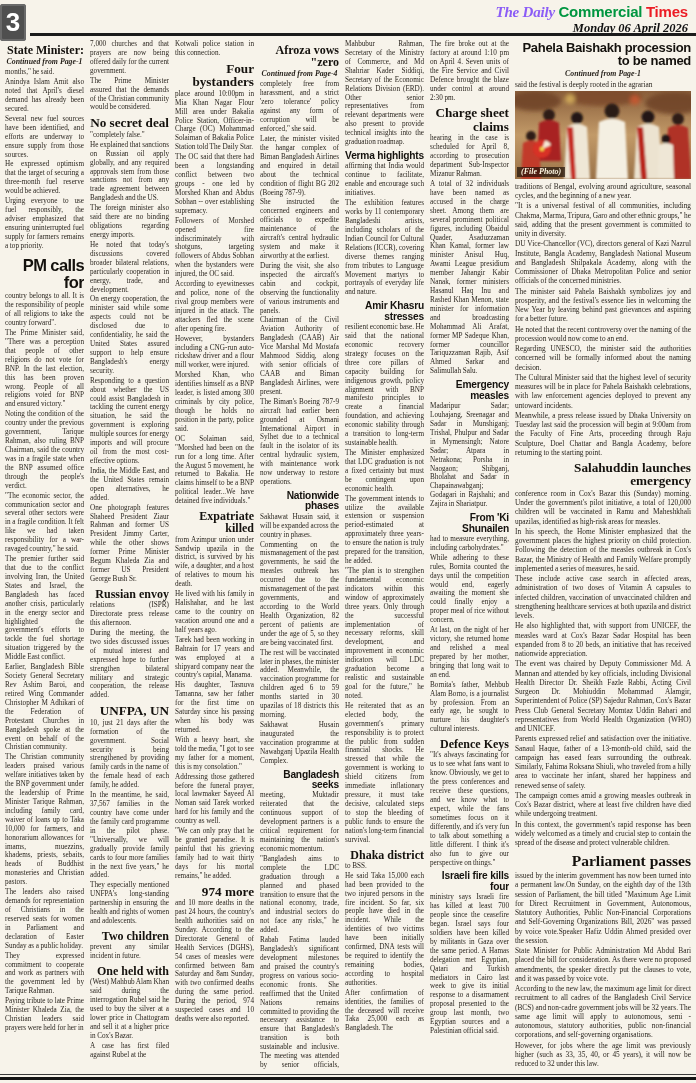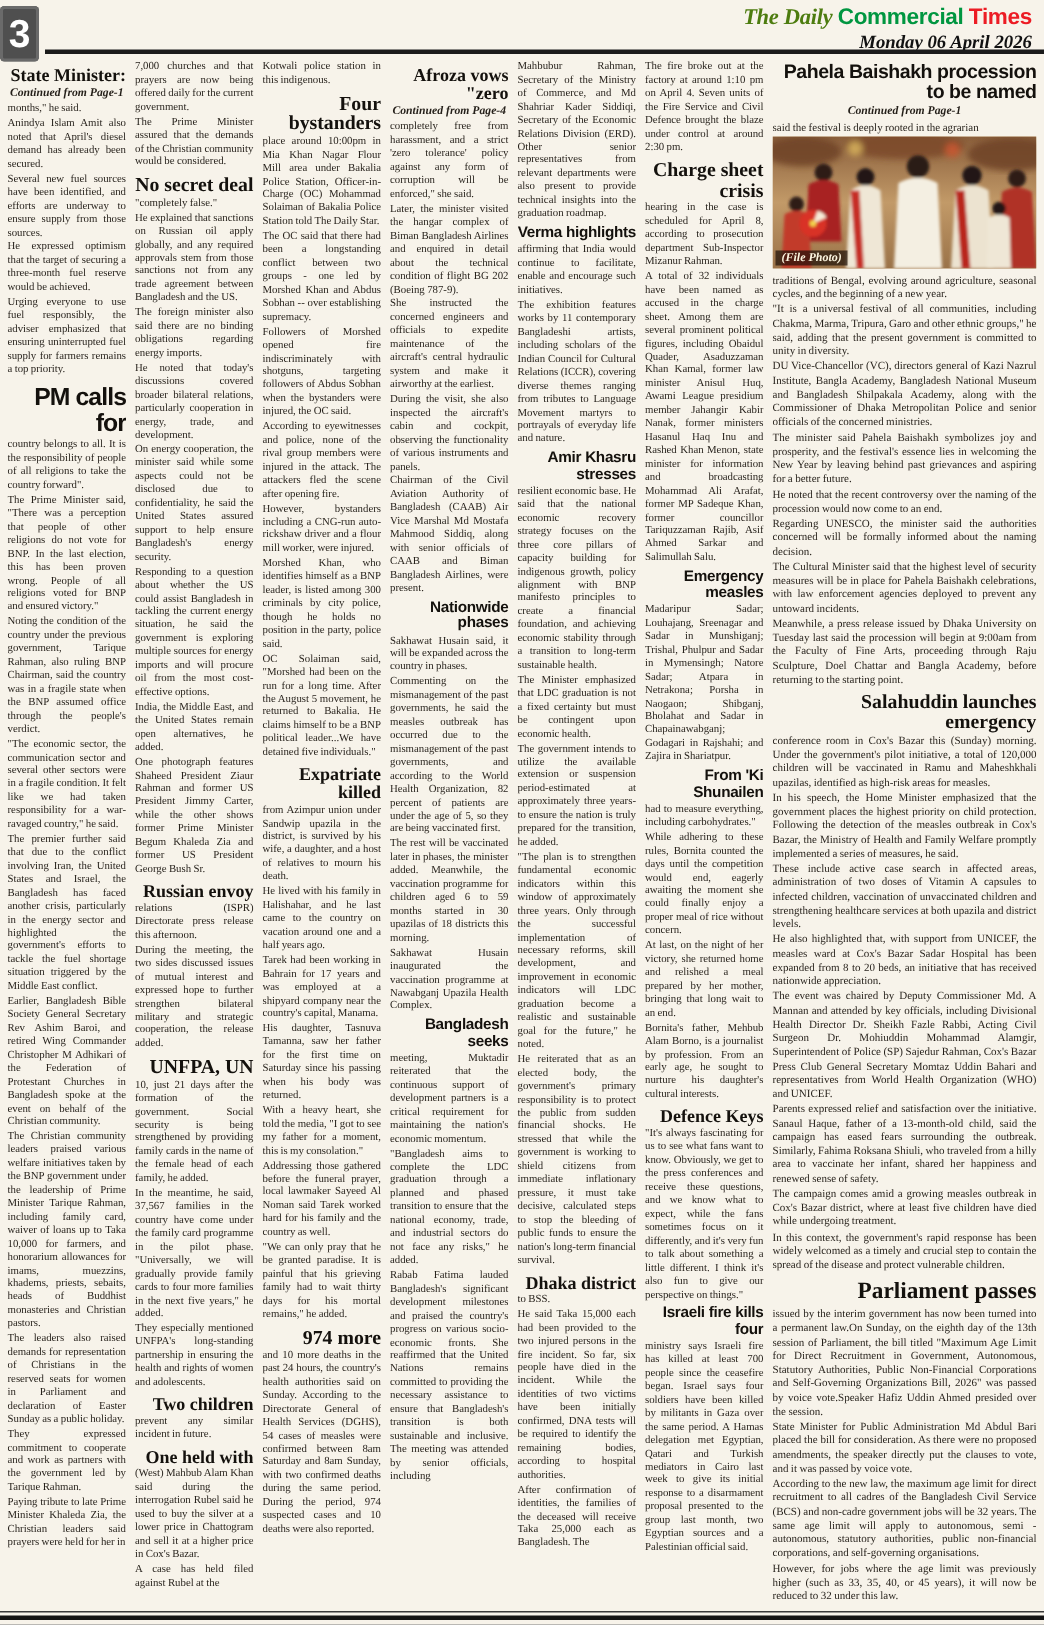--- a/index.html
+++ b/index.html
@@ -4,21 +4,21 @@
 <style>
   html,body{margin:0;padding:0;background:#8a8a8a;}
   .sheet{position:relative;width:696px;height:1083px;margin:0 auto;background:#f7f3ea;overflow:hidden;
          font-family:"Liberation Serif",serif;color:#241f19;}
   
   .pagenum{position:absolute;top:4px;left:0;width:26px;height:37px;background:#4f4f4f;border-radius:3px;
            color:#fff;font:bold 26px/37px "Liberation Sans",sans-serif;text-align:center;
            box-shadow:inset 0 0 0 2px #6a6a6a;}
   .masthead{position:absolute;top:4px;right:8px;text-align:right;line-height:1.05;}
   .mh-line1{font-size:15px;font-weight:bold;letter-spacing:-0.2px;}
-  .mh-daily{font-style:italic;font-family:"Liberation Serif",serif;color:#4d7c0f;}
+  .mh-daily{font-style:italic;font-family:"Liberation Serif",serif;color:#8b5cf6;}
   .mh-green{font-family:"Liberation Sans",sans-serif;color:#009640;}
   .mh-red{font-family:"Liberation Sans",sans-serif;color:#ec1c24;}
   .mh-date{font-size:12.5px;font-weight:bold;font-style:italic;color:#111;margin-top:1px;}
   .top-rule{position:absolute;top:33px;left:30px;right:0;height:2.6px;background:#1b1b1b;}
   .bottom-rule{position:absolute;left:0;right:0;bottom:3px;height:3.4px;background:#141414;}
   .bottom-rule::before{content:"";position:absolute;left:0;right:0;top:-3px;height:1px;background:#3a3a3a;}
   
   .content{position:absolute;top:40px;left:5px;right:5px;bottom:13px;display:flex;gap:6px;overflow:hidden;}
   .col{flex:1 1 0;min-width:0;overflow:hidden;}
   .feature{flex:0 0 176px;overflow:hidden;}
@@ -111,24 +111,24 @@
         <p class="bp">In the meantime, he said, 37,567 families in the country have come under the family card programme in the pilot phase. "Universally, we will gradually provide family cards to four more families in the next five years," he added.</p>
         <p class="bp">They especially mentioned UNFPA's long-standing partnership in ensuring the health and rights of women and adolescents.</p>
         <div>
           <div class="hl md-serif">Two children</div>
         </div>
         <p class="bp">prevent any similar incident in future.</p>
         <div>
           <div class="hl md-serif">One held with</div>
         </div>
         <p class="bp">(West) Mahbub Alam Khan said during the interrogation Rubel said he used to buy the silver at a lower price in Chattogram and sell it at a higher price in Cox's Bazar.</p>
-        <p class="bp">A case has held filed against Rubel at the</p>
-      </div>
-      <div class="col">
-        <p class="bp">Kotwali police station in this indigenous.</p>
+        <p class="bp">A case has first filed against Rubel at the</p>
+      </div>
+      <div class="col">
+        <p class="bp">Kotwali police station in this connection.</p>
         <div>
           <div class="hl lg-serif">Four bystanders</div>
         </div>
         <p class="bp">place around 10:00pm in Mia Khan Nagar Flour Mill area under Bakalia Police Station, Officer-in-Charge (OC) Mohammad Solaiman of Bakalia Police Station told The Daily Star.</p>
         <p class="bp">The OC said that there had been a longstanding conflict between two groups - one led by Morshed Khan and Abdus Sobhan -- over establishing supremacy.</p>
         <p class="bp">Followers of Morshed opened fire indiscriminately with shotguns, targeting followers of Abdus Sobhan when the bystanders were injured, the OC said.</p>
         <p class="bp">According to eyewitnesses and police, none of the rival group members were injured in the attack. The attackers fled the scene after opening fire.</p>
         <p class="bp">However, bystanders including a CNG-run auto-rickshaw driver and a flour mill worker, were injured.</p>
         <p class="bp">Morshed Khan, who identifies himself as a BNP leader, is listed among 300 criminals by city police, though he holds no position in the party, police said.</p>
         <p class="bp">OC Solaiman said, "Morshed had been on the run for a long time. After the August 5 movement, he returned to Bakalia. He claims himself to be a BNP political leader...We have detained five individuals."</p>
@@ -150,20 +150,21 @@
       <div class="col">
         <div>
           <div class="hl md-serif">Afroza vows "zero</div>
           <div class="continued">Continued from Page-4</div>
         </div>
         <p class="bp">completely free from harassment, and a strict 'zero tolerance' policy against any form of corruption will be enforced," she said.</p>
         <p class="bp">Later, the minister visited the hangar complex of Biman Bangladesh Airlines and enquired in detail about the technical condition of flight BG 202 (Boeing 787-9).</p>
         <p class="bp">She instructed the concerned engineers and officials to expedite maintenance of the aircraft's central hydraulic system and make it airworthy at the earliest.</p>
         <p class="bp">During the visit, she also inspected the aircraft's cabin and cockpit, observing the functionality of various instruments and panels.</p>
         <p class="bp">Chairman of the Civil Aviation Authority of Bangladesh (CAAB) Air Vice Marshal Md Mostafa Mahmood Siddiq, along with senior officials of CAAB and Biman Bangladesh Airlines, were present.</p>
+        <p class="bp">The Biman's Boeing 787-9 aircraft had earlier been grounded at Osmani International Airport in Sylhet due to a technical fault in the isolator of its central hydraulic system, with maintenance work now underway to restore operations.</p>
         <div>
           <div class="hl sm-sans">Nationwide phases</div>
         </div>
         <p class="bp">Sakhawat Husain said, it will be expanded across the country in phases.</p>
         <p class="bp">Commenting on the mismanagement of the past governments, he said the measles outbreak has occurred due to the mismanagement of the past governments, and according to the World Health Organization, 82 percent of patients are under the age of 5, so they are being vaccinated first.</p>
         <p class="bp">The rest will be vaccinated later in phases, the minister added. Meanwhile, the vaccination programme for children aged 6 to 59 months started in 30 upazilas of 18 districts this morning.</p>
         <p class="bp">Sakhawat Husain inaugurated the vaccination programme at Nawabganj Upazila Health Complex.</p>
         <div>
           <div class="hl sm-sans">Bangladesh seeks</div>
         </div>
@@ -189,21 +190,21 @@
         <div>
           <div class="hl md-serif">Dhaka district</div>
         </div>
         <p class="bp">to BSS.</p>
         <p class="bp">He said Taka 15,000 each had been provided to the two injured persons in the fire incident. So far, six people have died in the incident. While the identities of two victims have been initially confirmed, DNA tests will be required to identify the remaining bodies, according to hospital authorities.</p>
         <p class="bp">After confirmation of identities, the families of the deceased will receive Taka 25,000 each as Bangladesh. The</p>
       </div>
       <div class="col">
         <p class="bp">The fire broke out at the factory at around 1:10 pm on April 4. Seven units of the Fire Service and Civil Defence brought the blaze under control at around 2:30 pm.</p>
         <div>
-          <div class="hl lg-serif">Charge sheet crisis</div>
+          <div class="hl lg-serif">Charge sheet claims</div>
         </div>
         <p class="bp">hearing in the case is scheduled for April 8, according to prosecution department Sub-Inspector Mizanur Rahman.</p>
         <p class="bp">A total of 32 individuals have been named as accused in the charge sheet. Among them are several prominent political figures, including Obaidul Quader, Asaduzzaman Khan Kamal, former law minister Anisul Huq, Awami League presidium member Jahangir Kabir Nanak, former ministers Hasanul Haq Inu and Rashed Khan Menon, state minister for information and broadcasting Mohammad Ali Arafat, former MP Sadeque Khan, former councillor Tariquzzaman Rajib, Asif Ahmed Sarkar and Salimullah Salu.</p>
         <div>
           <div class="hl sm-sans">Emergency measles</div>
         </div>
         <p class="bp">Madaripur Sadar; Louhajang, Sreenagar and Sadar in Munshiganj; Trishal, Phulpur and Sadar in Mymensingh; Natore Sadar; Atpara in Netrakona; Porsha in Naogaon; Shibganj, Bholahat and Sadar in Chapainawabganj; Godagari in Rajshahi; and Zajira in Shariatpur.</p>
         <div>
           <div class="hl sm-sans">From 'Ki Shunailen</div>
         </div>

